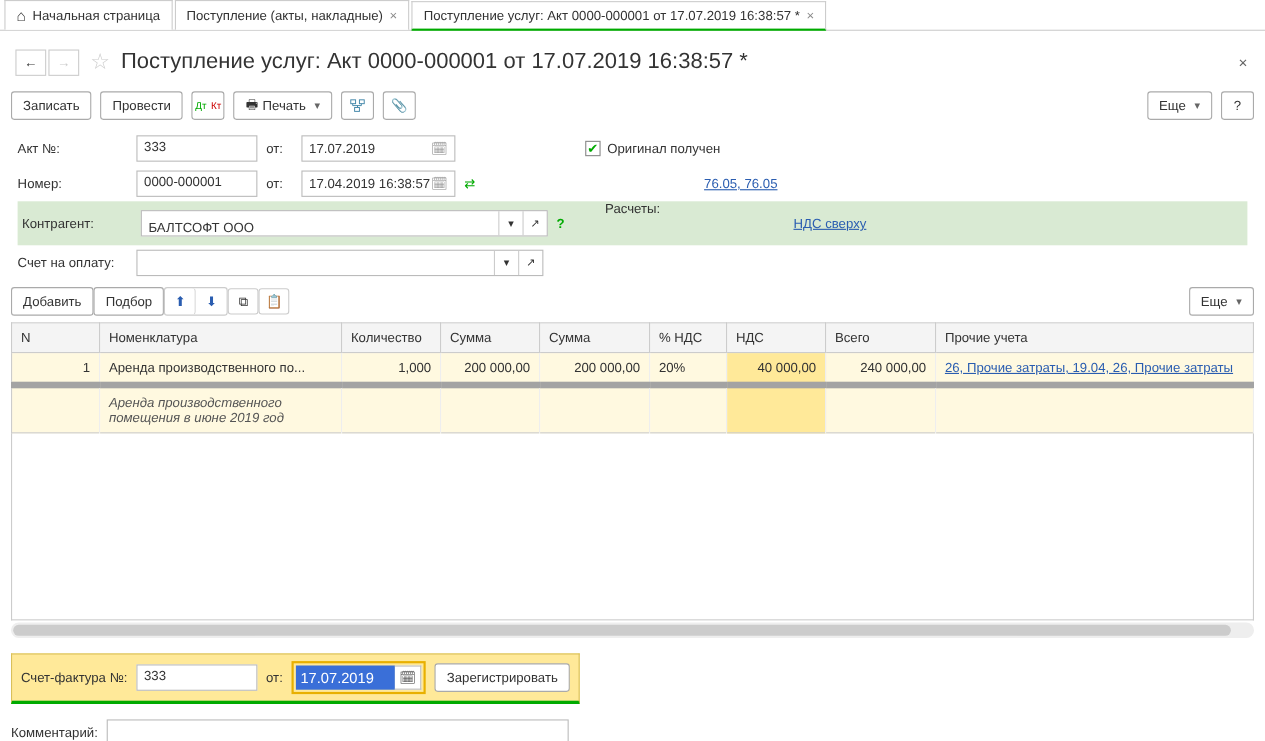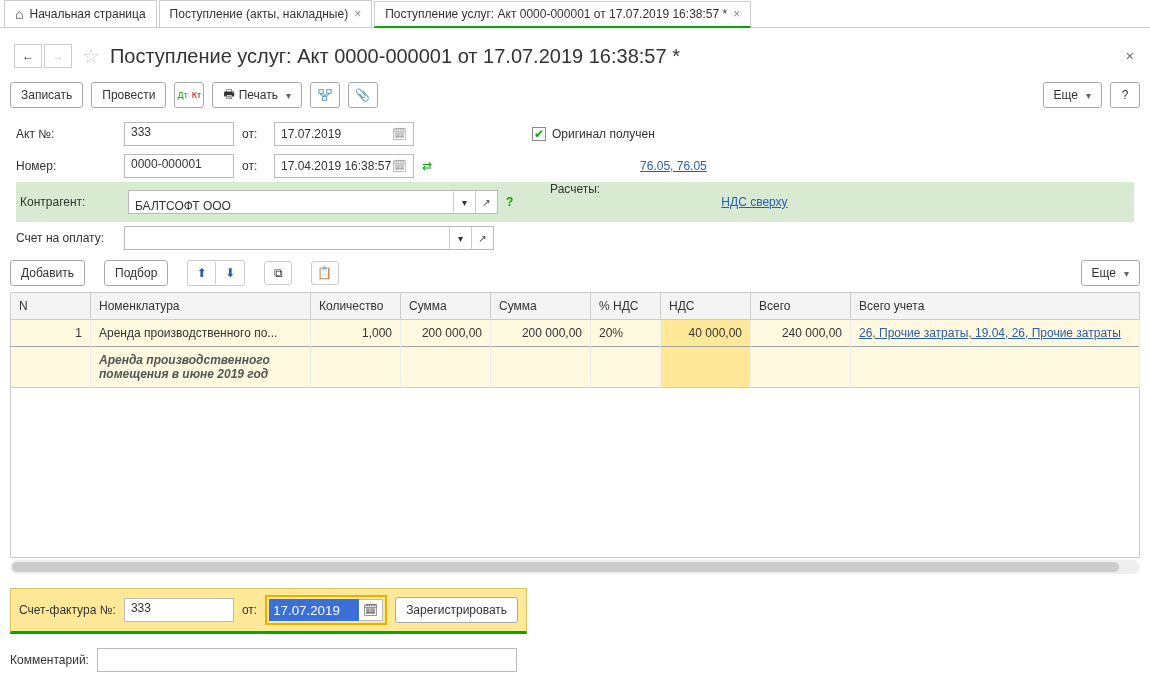--- a/index.html
+++ b/index.html
@@ -108,21 +108,21 @@
   .inp.combo { width: 370px; display: flex; align-items: flex-end; padding:0; }
   .inp.combo .ctext { flex:1; padding: 0 6px; }
   .combo-btn { width:22px; height:22px; border-left:1px solid #ccc; display:flex; align-items:center; justify-content:center; cursor:pointer; font-size:10px; }
   .help-q { color:#0a0; font-weight:bold; cursor:pointer; }
   .col2 { margin-left: 110px; display:flex; align-items:center; gap:10px; }
   .chk { display:flex; align-items:center; gap:6px; }
   .chkbox { width:14px; height:14px; border:1px solid #888; display:flex; align-items:center; justify-content:center; color:#0a0; font-size:12px; }
   .link { color: #2a5db0; text-decoration: underline; cursor:pointer; }
 
   .table-toolbar {
-    display:flex; align-items:center; gap:19px; padding: 6px 10px;
+    display:flex; align-items:center; gap:0; padding: 6px 10px;
   }
   .arrow-btn { width:28px; height:24px; border:1px solid #ccc; display:flex; align-items:center; justify-content:center; cursor:pointer; border-radius:3px; }
   .arrow-up { color:#2a5db0; }
   .arrow-down { color:#2a5db0; }
 
   table.grid {
     width: calc(100% - 20px);
     margin: 0 10px;
     border-collapse: collapse;
     border: 1px solid #ccc;
@@ -133,21 +133,21 @@
     font-weight: normal;
     text-align: left;
     padding: 6px 8px;
   }
   table.grid td {
     border-right: 1px solid #eee;
     padding: 6px 8px;
     vertical-align: top;
   }
   tr.data-row { background: #fff9e0; }
-  tr.desc-row td { font-style: italic; color: #555; border-top:1px solid #a3a3a3;font-weight:bold; }
+  tr.desc-row td { font-style: italic; color: #555; border-top:6px solid #a3a3a3; }
   td.num { text-align: right; }
   td.vat-cell { background: #ffe999; }
   .grid-body-space {
     height: 170px;
     border: 1px solid #ccc;
     border-top: none;
     margin: 0 10px;
   }
   .hscroll {
     height: 14px;
@@ -336,21 +336,21 @@
   <thead>
     <tr>
       <th style="width:80px">N</th>
       <th style="width:220px">Номенклатура</th>
       <th style="width:90px">Количество</th>
       <th style="width:90px">Сумма</th>
       <th style="width:100px">Сумма</th>
       <th style="width:70px">% НДС</th>
       <th style="width:90px">НДС</th>
       <th style="width:100px">Всего</th>
-      <th>Всего учета</th>
+      <th>Прочие учета</th>
     </tr>
   </thead>
   <tbody>
     <tr class="data-row">
       <td class="num">1</td>
       <td>Аренда производственного по...</td>
       <td class="num">1,000</td>
       <td class="num">200 000,00</td>
       <td class="num">200 000,00</td>
       <td>20%</td>

